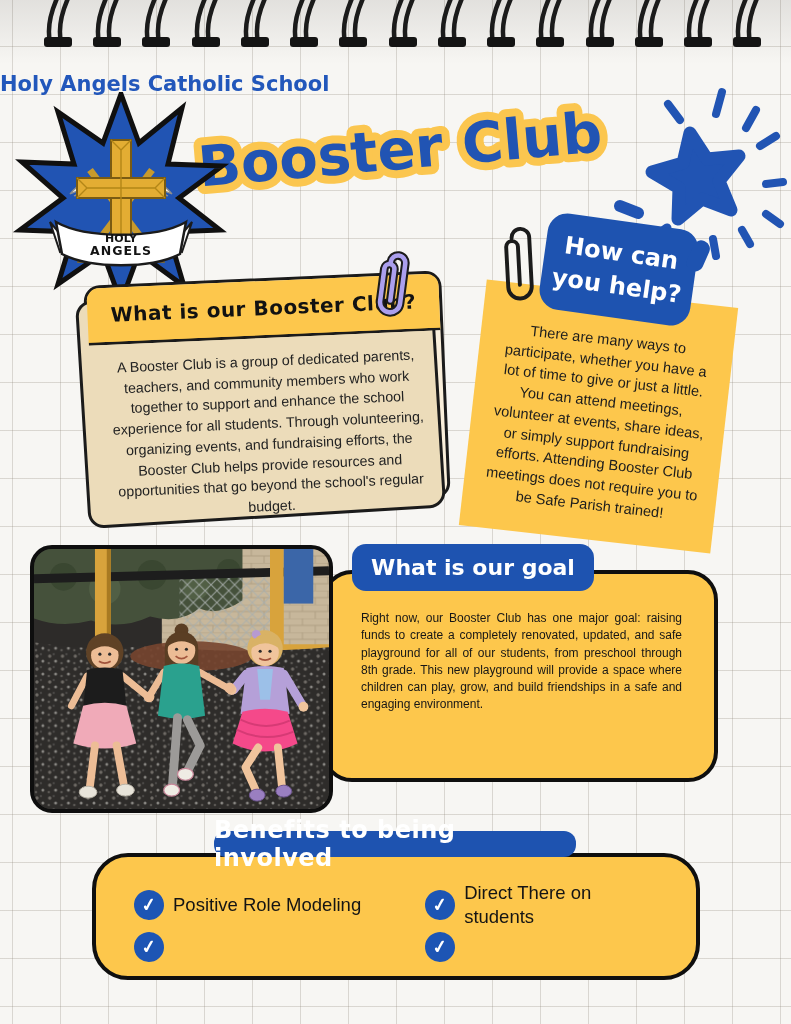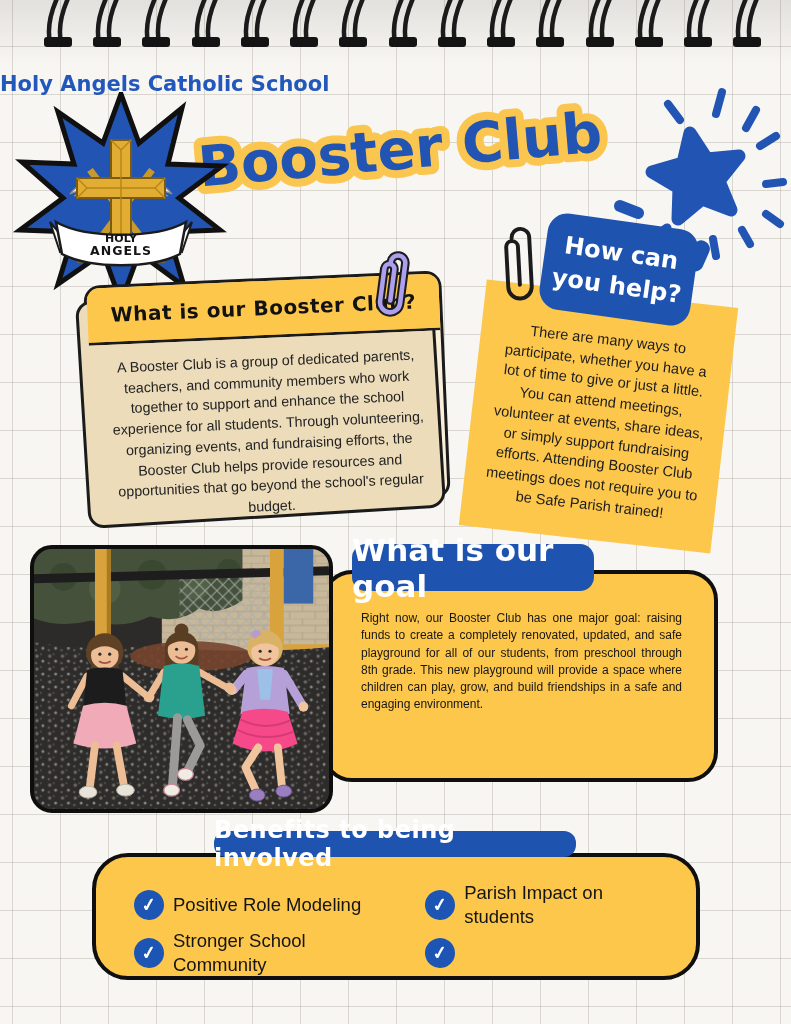--- a/index.html
+++ b/index.html
@@ -39,21 +39,21 @@
     font-family:"DejaVu Sans",sans-serif;font-weight:bold;font-size:24px;line-height:1.35;}
   .note-label .nub{position:absolute;right:-9px;top:8px;width:17px;height:32px;
     background:#1e53b0;border-radius:8px;transform:rotate(16deg);}
   
   .goal-box{left:322px;top:570px;width:396px;height:212px;box-sizing:border-box;
     background:#fdc74c;border:4px solid #0f0f0f;border-radius:30px;
     padding:28px 24px 0 27px;}
   .goal-box p{margin:8px;font-size:12px;line-height:1.44;color:#161616;text-align:justify;}
   .goal-label{left:352px;top:544px;width:242px;height:47px;background:#1e53b0;border-radius:14px;
     display:flex;align-items:center;justify-content:center;color:#fff;
-    font-family:"DejaVu Sans",sans-serif;font-weight:bold;font-size:31px;}
+    font-family:"DejaVu Sans",sans-serif;font-weight:bold;font-size:22px;}
   
   .photo{left:30px;top:545px;width:303px;height:268px;box-sizing:border-box;
     border:4px solid #0e0e0e;border-radius:22px;overflow:hidden;background:#2d2b29;}
   
   .benefits-box{left:92px;top:853px;width:608px;height:127px;box-sizing:border-box;
     background:#fdc74c;border:4px solid #0f0f0f;border-radius:36px;
     display:grid;grid-template-columns:1.04fr 1fr;grid-auto-rows:1fr;
     padding:24px 30px 12px 38px;column-gap:8px;}
   .benefit{display:flex;align-items:center;gap:9px;}
   .benefit.col2{padding-left:16px;}
@@ -281,25 +281,24 @@
     </svg>
   </div>
 
   <div class="abs benefits-box">
     <div class="benefit">
       <span class="check">✓</span>
       <span class="benefit-text">Positive Role Modeling</span>
     </div>
     <div class="benefit col2">
       <span class="check">✓</span>
-      <span class="benefit-text narrow2">Parish Impact on students</span>
+      <span class="benefit-text narrow2">Direct There on students</span>
     </div>
     <div class="benefit">
       <span class="check">✓</span>
-      <span class="benefit-text narrow">Stronger School Community</span>
     </div>
     <div class="benefit col2">
       <span class="check">✓</span>
     </div>
   </div>
   <div class="abs benefits-label">Benefits to being involved</div>
 
 </div>
 
 </body></html>

